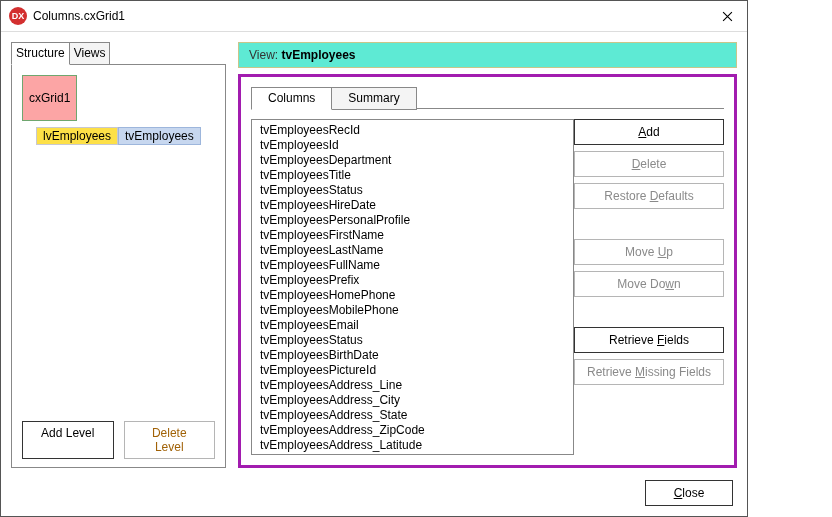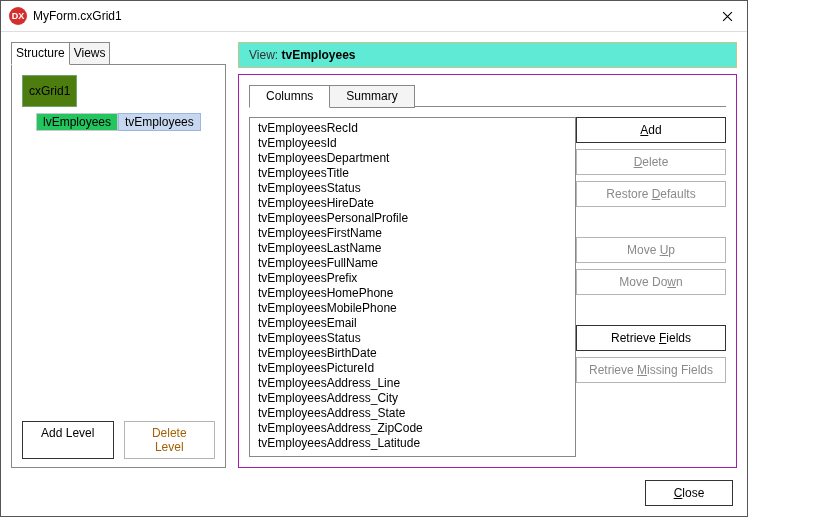--- a/index.html
+++ b/index.html
@@ -9,32 +9,32 @@
 .titlebar .title{flex:1;font-size:12px}
 .titlebar .close{width:40px;height:30px;display:flex;align-items:center;justify-content:center;font-size:14px;cursor:pointer}
 .body{flex:1;display:flex;padding:10px 10px 6px 10px;gap:12px;min-height:0}
 .leftpanel{width:215px;display:flex;flex-direction:column}
 .lefttabs{height:22px;display:flex;position:relative;z-index:2}
 .lefttabs .tab{padding:3px 4px;border:1px solid #888;background:#fff;margin-bottom:-1px;cursor:pointer}
 .lefttabs .tab.active{border-bottom:1px solid #fff}
 .lefttabs .tab.inactive{background:#f4f4f4;border-left:none}
 .leftbox{flex:1;border:1px solid #888;padding:10px 10px 8px 10px;display:flex;flex-direction:column}
 .tree{flex:1}
-.node-root{border:1px solid #6fa66f;background:#4d7c0f;padding:8px 6px;display:inline-block}
+.node-root{border:1px solid #6fa66f;background:#fca5a5;padding:15px 6px;display:inline-block}
 .children{margin:6px 0 0 14px}
-.node-leaf{display:inline-block;padding:1px 6px;border:1px solid #c8c8d0;background:#22c55e}
+.node-leaf{display:inline-block;padding:1px 6px;border:1px solid #c8c8d0;background:#fde047}
 .node-leaf.selected{background:#c7d7ef;border-color:#9db6dc}
 .leftbtns{display:flex;gap:10px;margin-top:8px}
 .btn{border:1px solid #333;background:#fff;padding:4px 13px;width:86px;text-align:center;cursor:pointer;font-size:12px}
 .btn.disabled{color:#a16207;border-color:#b5b5b5;cursor:default}
 .rightpanel{flex:1;display:flex;flex-direction:column;min-width:0}
 .viewhdr{border:1px solid #c9c68a;background:#5eead4;padding:5px 10px;font-size:12px}
 .viewhdr .lbl{color:#333}
 .viewhdr .val{font-weight:bold}
-.rightbox{flex:1;border:1px solid #a21caf;margin-top:6px;padding:10px;display:flex;flex-direction:column;min-height:0}
+.rightbox{flex:1;border:3px solid #a21caf;margin-top:6px;padding:10px;display:flex;flex-direction:column;min-height:0}
 .righttabs{height:22px;display:flex;position:relative;z-index:2}
 .righttabs .tab{padding:3px 16px;border:1px solid #888;background:#fff;margin-bottom:-1px;cursor:pointer}
 .righttabs .tab.inactive{background:#f4f4f4;border-left:none}
 .righttabs .tab.active{border-bottom:1px solid #fff}
 .tabstrip-line{height:1px;background:#888;margin-top:-1px;margin-bottom:10px}
 .content{flex:1;display:flex;gap:0;min-height:0}
 .listbox{flex:1;border:1px solid #888;background:#fff;overflow:hidden;padding:3px 0}
 .listbox .row{padding:0 8px;line-height:15px;white-space:nowrap;cursor:pointer}
 .sidebtns{width:150px;display:flex;flex-direction:column;gap:6px}
 .sidebtns .gap{height:18px}
@@ -43,21 +43,21 @@
 .u{text-decoration:underline}
 .footer{display:flex;justify-content:flex-end;padding:6px 14px 10px 14px}
 .footer .wbtn{width:86px}
 </style>
 </head>
 <body>
 
 <div class="window">
   <div class="titlebar">
     <div class="icon">DX</div>
-    <div class="title">MyForm.cxGrid1</div>
+    <div class="title">Columns.cxGrid1</div>
     <div class="close">
       <svg width="11" height="11" viewBox="0 0 10 10">
           <path d="M1 1 L9 9 M9 1 L1 9" stroke="#000" stroke-width="1"></path>
         </svg>
     </div>
   </div>
 
   <div class="body">
 
     <div class="leftpanel">

